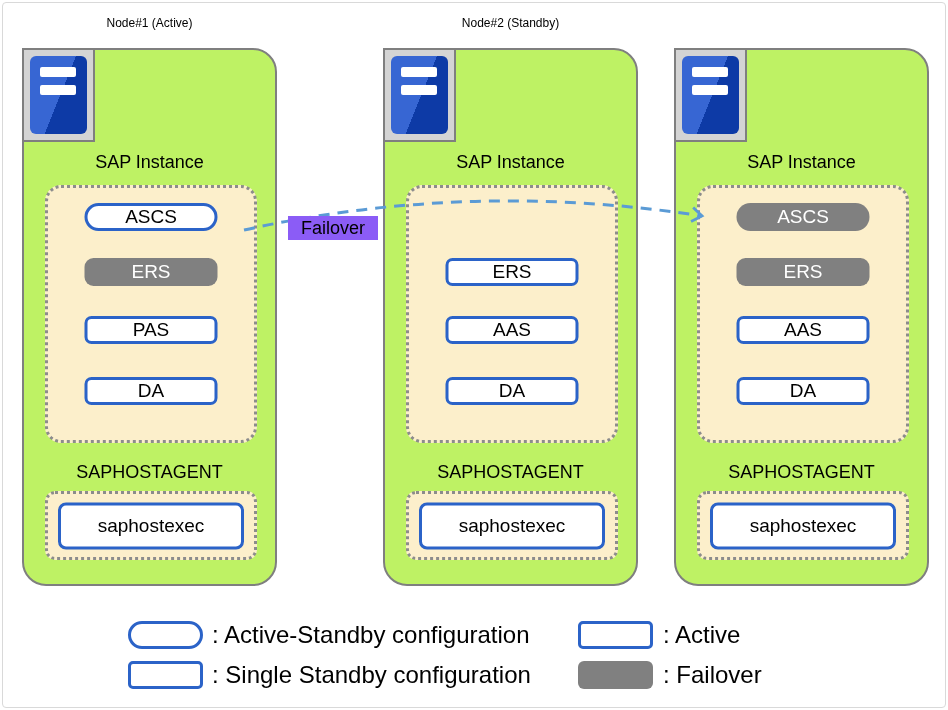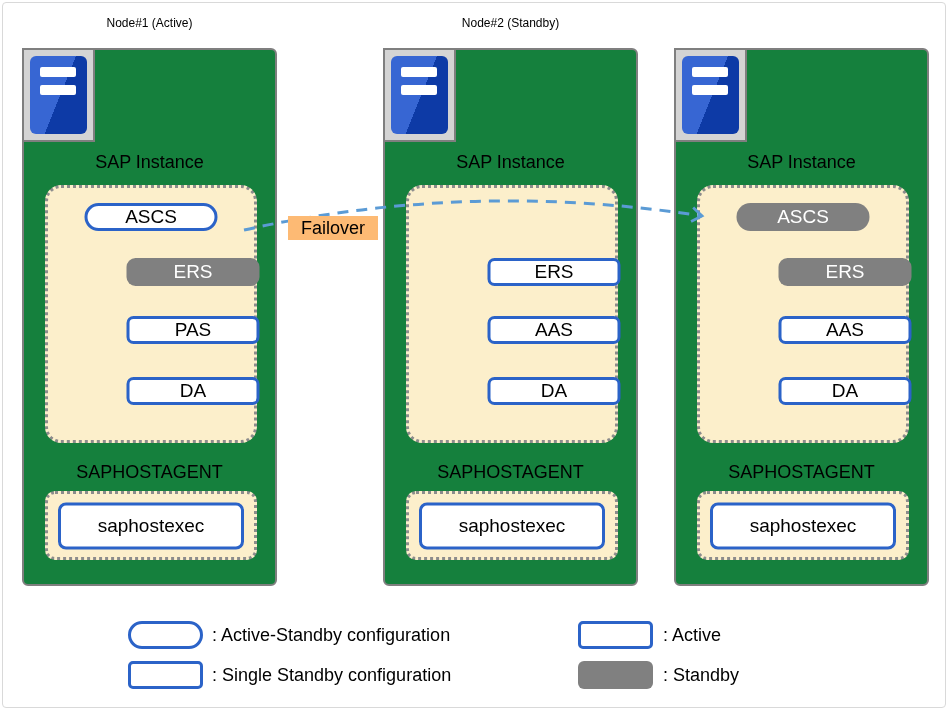--- a/index.html
+++ b/index.html
@@ -4,21 +4,21 @@
 <style>
   * { margin:0; padding:0; box-sizing:border-box; }
   html,body { width:948px; height:710px; background:#fff; overflow:hidden;
               font-family:"Liberation Sans", sans-serif; color:#000; }
   .frame { position:absolute; left:2px; top:2px; width:944px; height:706px;
            border:1px solid #d9d9d9; border-radius:4px; }
 
   .node-group { position:absolute; top:10px; width:255px; height:580px; }
   .node-title { height:26px; line-height:26px; text-align:center; font-size:12px; }
   .node-box { position:absolute; left:0; top:38px; width:255px; height:538px;
-              background:#15803d; border:2px solid #7f7f7f; border-radius:6px; }
+              background:#bef264; border:2px solid #7f7f7f; border-radius:24px; }
 
   .server-icon { position:absolute; left:-2px; top:-2px; width:73px; height:94px;
                  background:#d4d4d4; border:2px solid #7f7f7f; }
   .server-icon-inner { position:absolute; left:6px; top:6px; width:57px; height:78px;
                  border-radius:6px;
                  background:linear-gradient(112deg,#3766d3 52%,#0d3aa6 52%); }
   .server-bar { position:absolute; left:10px; width:36px; height:10px;
                  background:#fff; border-radius:2px; }
   .server-bar.b1 { top:11px; } .server-bar.b2 { top:29px; }
 
@@ -29,38 +29,38 @@
   .sap-panel { position:absolute; left:21px; top:135px; width:212px; height:258px;
                background:#fcefcb; border:3px dotted #8c8c8c; border-radius:16px; }
   .host-panel { position:absolute; left:21px; top:441px; width:212px; height:69px;
                background:#fcefcb; border:3px dotted #8c8c8c; border-radius:10px; }
 
   .comp { position:absolute; left:50%; transform:translateX(-50%);
           width:133px; height:28px; background:#fff; font-size:19px;
           display:flex; align-items:center; justify-content:center; }
   .comp.r1 { top:15px; } .comp.r2 { top:70px; } .comp.r3 { top:128px; } .comp.r4 { top:189px; }
   .comp.pill { border:3px solid #2b63c8; border-radius:23px; }
-  .comp.rect { border:3px solid #2b63c8; border-radius:7px;margin-left:42px; }
+  .comp.rect { border:3px solid #2b63c8; border-radius:7px; }
   .comp.inactive { background:#808080; color:#fff; border:none; border-radius:9px; }
   .comp.pill.inactive { border-radius:23px; }
 
   .process { position:absolute; left:50%; top:50%; transform:translate(-50%,-50%);
              width:186px; height:47px; background:#fff; border:3px solid #2b63c8;
              border-radius:8px; font-size:19px;
              display:flex; align-items:center; justify-content:center; }
 
   .overlay { position:absolute; left:0; top:0; pointer-events:none; z-index:5; }
   .failover-label { position:absolute; left:288px; top:216px; width:90px; height:24px;
-                    line-height:24px; font-size:18px; text-align:center; background:#fdba74; z-index:6; }
+                    line-height:24px; font-size:18px; text-align:center; background:#8b5cf6; z-index:6; }
 
   .swatch { position:absolute; width:75px; height:28px; background:#fff; }
   .swatch.pill-outline { border:3px solid #2b63c8; border-radius:14px; }
   .swatch.rect-outline { border:3px solid #2b63c8; border-radius:5px; }
   .swatch.rect-filled  { background:#808080; border:none; border-radius:6px; }
-  .legend-label { position:absolute; height:28px; line-height:28px; font-size:18px; }
+  .legend-label { position:absolute; height:28px; line-height:28px; font-size:24px; }
   .lx1 { left:128px; } .lt1 { left:212px; }
   .lx2 { left:578px; } .lt2 { left:663px; }
   .ly1 { top:621px; }  .ly2 { top:661px; }
 </style>
 </head>
 <body>
 
 <div class="frame"></div>
 
 <div class="node-group" style="left:22px">
@@ -144,14 +144,14 @@
   <div class="swatch pill-outline lx1 ly1"></div>
   <div class="legend-label lt1 ly1">: Active-Standby configuration</div>
 
   <div class="swatch rect-outline lx1 ly2"></div>
   <div class="legend-label lt1 ly2">: Single Standby configuration</div>
 
   <div class="swatch rect-outline lx2 ly1"></div>
   <div class="legend-label lt2 ly1">: Active</div>
 
   <div class="swatch rect-filled lx2 ly2"></div>
-  <div class="legend-label lt2 ly2">: Standby</div>
+  <div class="legend-label lt2 ly2">: Failover</div>
 </div>
 
 </body></html>

